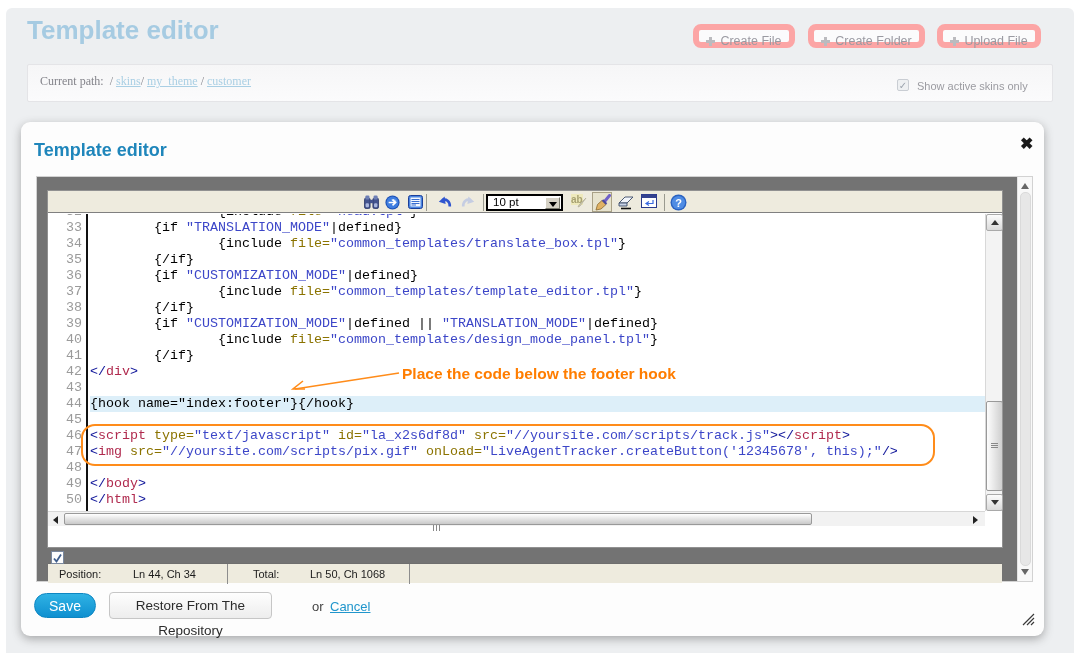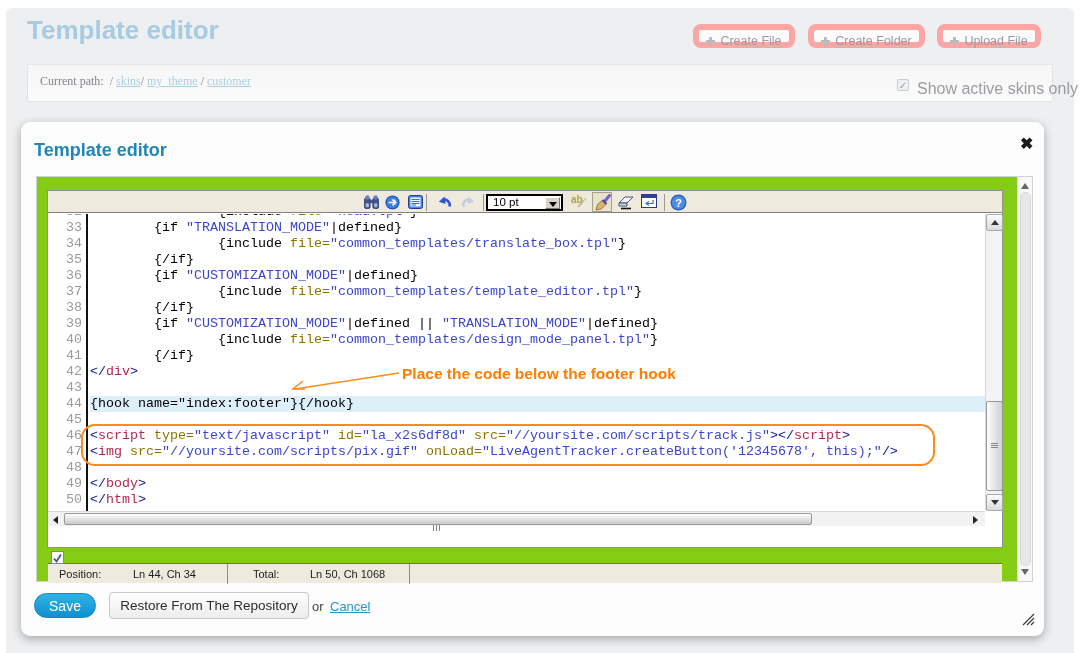--- a/index.html
+++ b/index.html
@@ -11,28 +11,28 @@
   #h1 { left:27px; top:15px; font-size:26px; font-weight:bold; color:#a6cbe2; }
   .topbtn { top:24px; height:24px; border:6px solid #fca5a5; border-radius:8px;
     background:#fbfbfc; color:#9a9aa2; font-size:12.5px; line-height:22px; text-align:center; }
   .topbtn svg { margin-right:5px; vertical-align:-1px; }
   #crumb { left:27px; top:64px; width:1026px; height:38px; border:1px solid #e4e4e7;
     background:linear-gradient(#f6f6f7,#fbfbfc); border-radius:2px; }
   #crumb .txt { left:12px; top:9px; font-size:12px; color:#83838a;font-family:Liberation Serif, serif; }
   #crumb a { color:#a9cfe4; text-decoration:underline; }
   #sas { left:897px; top:79px; width:12px; height:12px; border:1px solid #c9cdd3;
     background:#eef0f2; border-radius:2px; color:#9aa2ac; font-size:10px; line-height:11px; text-align:center;}
-  #sastxt { left:917px; top:80px; font-size:16px; color:#9b9ba1; }
+  #sastxt { left:917px; top:80px; font-size:11px; color:#9b9ba1; }
   
   #modal { left:21px; top:122px; width:1023px; height:514px; background:#fdfdfd;
     border-radius:9px; box-shadow:0 3px 10px rgba(60,60,60,.4); }
   #mh2 { left:13px; top:18px; font-size:18px; font-weight:bold; color:#1f86bb; }
   #mclose { left:999px; top:12px; font-size:16px; font-weight:bold; color:#1a1a1a; }
   
-  #cont { left:15px; top:54px; width:997px; height:406px; background:#84cc16; border:1px solid #d2d2d2; }
+  #cont { left:15px; top:54px; width:997px; height:406px; background:#737373; border:1px solid #d2d2d2; }
   
   #frame { left:10px; top:13px; width:956px; height:358px; border:1px solid #919191; background:#fff; }
   #toolbar { left:0; top:0; width:954px; height:22px; background:#eeebde; border-bottom:1px solid #808080; }
   #codewrap { left:0; top:23px; width:937px; height:297px; overflow:hidden; background:#fff; }
   #gutter { left:0; top:0; width:40px; height:297px; border-right:2px solid #111; background:#fff; }
   #gutter pre { position:absolute; top:-10px; right:4px; text-align:right;
     font-family:"Liberation Mono", monospace; font-size:13.33px; line-height:16px; color:#9a9a9a; }
   #hl44 { left:42px; top:182px; width:895px; height:16px; background:#ddeff9; }
   #code { left:42px; top:-10px; }
   #code pre { font-family:"Liberation Mono", monospace; font-size:13.33px; line-height:16px; color:#000; }
@@ -53,21 +53,21 @@
   
   #ovs { left:980px; top:0; width:15px; height:404px; background:#f8f8f8; border-left:1px solid #e4e4e4; }
   #ovthumb { left:2px; top:15px; width:11px; height:374px; background:#e7e7e7; border:1px solid #dadada; border-radius:5px;}
   .oarr { left:3px; width:0; height:0; border-left:4.5px solid transparent; border-right:4.5px solid transparent; }
   
   #wys { left:14px; top:374px; width:300px; height:16px; font-size:12.8px; color:#000; }
   
   #save { left:13px; top:471px; width:62px; height:25px; border-radius:13px;
     background:linear-gradient(#2fb2e4,#0f90d0); color:#fff; font-size:14px;
     text-align:center; line-height:24px; border:1px solid #0d86c2; }
-  #restore { left:88px; top:470px; width:200px; height:27px; border-radius:4px;
+  #restore { left:88px; top:470px; width:163px; height:27px; border-radius:4px;
     background:linear-gradient(#fefefe,#ededed); border:1px solid #c6c6c6; color:#2c2c2c;
     font-size:13.5px; text-align:center; line-height:25px; }
   #orw { left:291px; top:477px; font-size:13px; color:#444; }
   #cancel { left:309px; top:477px; font-size:13px; color:#2196cc; text-decoration:underline; }
   
   #ann { left:381px; top:243px; font-size:15.5px; font-weight:bold; color:#ff7d00; }
   #obox { left:60px; top:302px; width:854px; height:42px; border:2px solid #ff8c1a; border-radius:14px; }
   .tsep { top:3px; width:1px; height:17px; background:#9a9a8f; }
 </style>
 </head>

